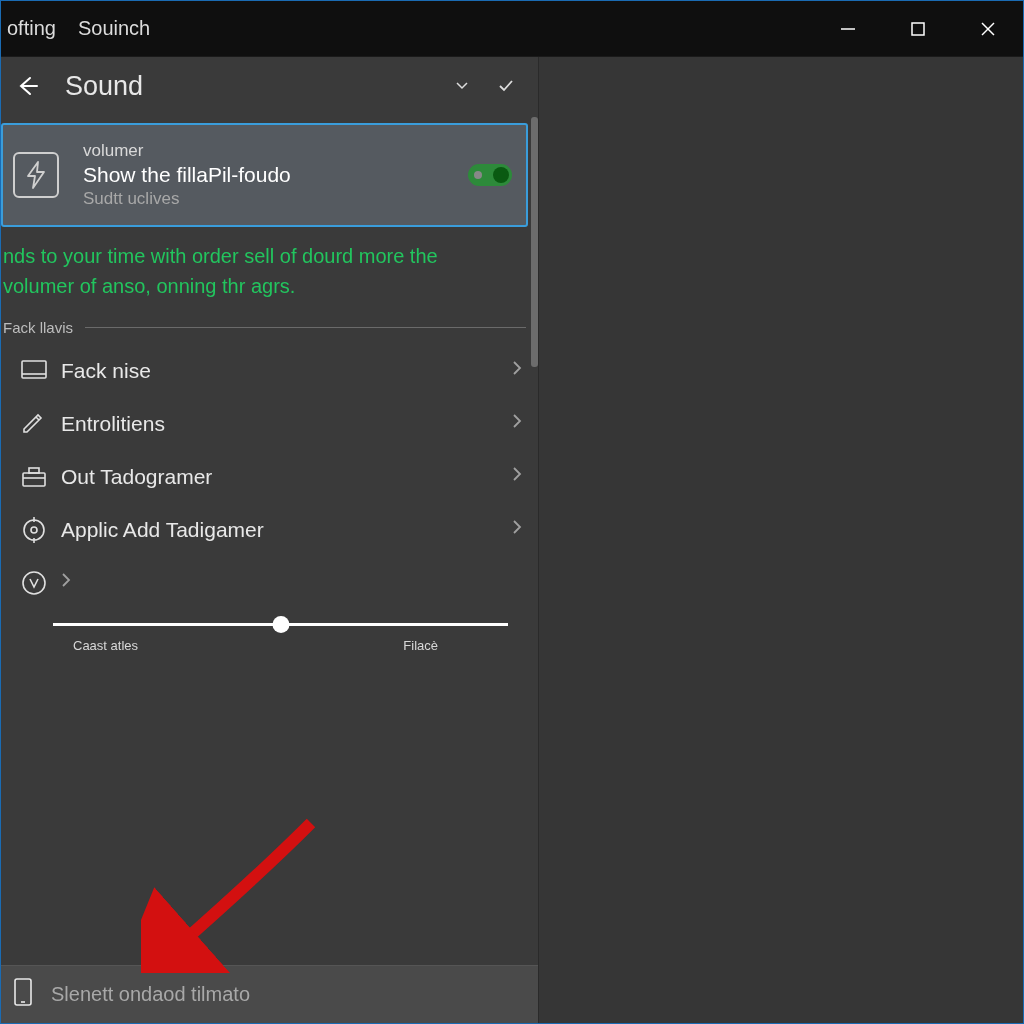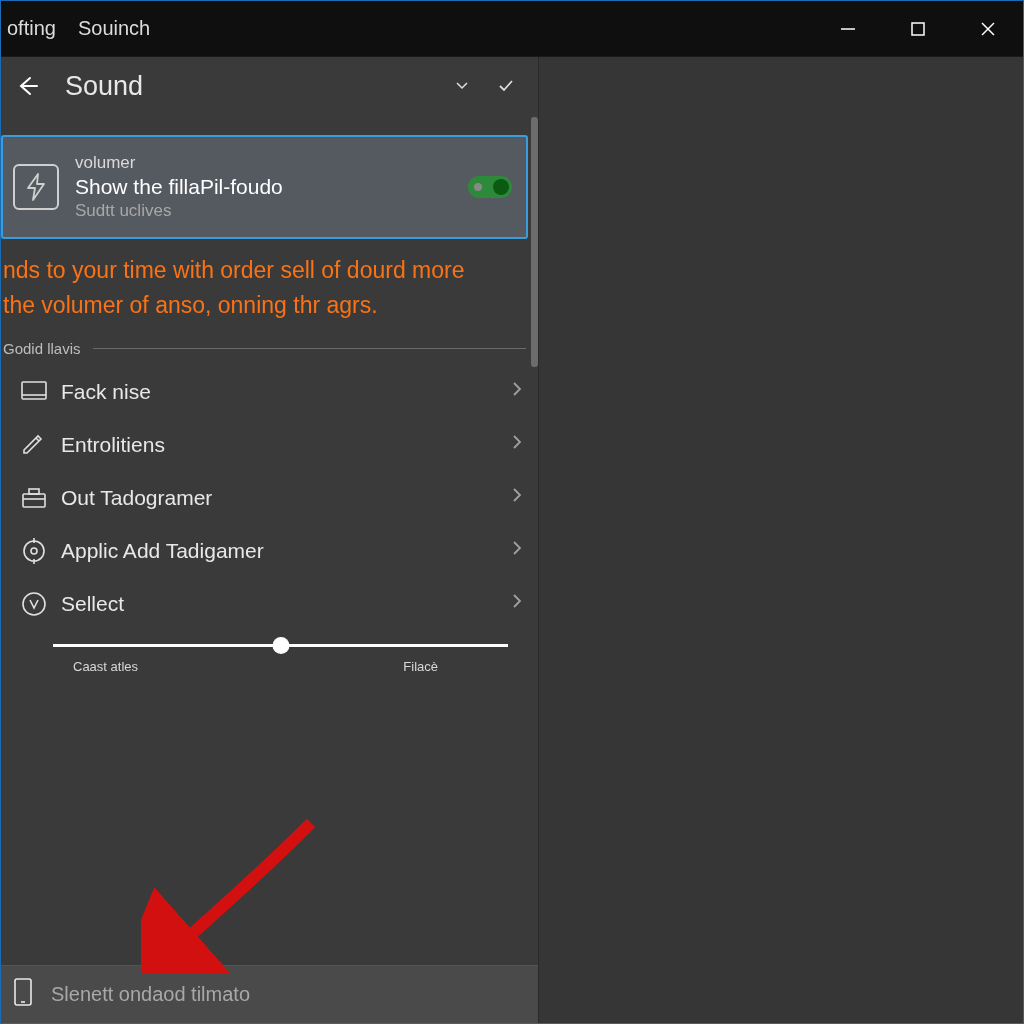--- a/index.html
+++ b/index.html
@@ -87,27 +87,28 @@
     width: 44px;
     display: flex;
     align-items: center;
     justify-content: center;
     font-size: 16px;
     color: #ddd;
   }
 
   
   .card {
-    margin: 20px 10px 10px 0;
+    margin: 8px 10px 10px 0;
     background: #555a60;
     border: 2px solid #3a9ddb;
     border-radius: 3px;
     display: flex;
     align-items: center;
     padding: 16px 14px 16px 10px;
+    gap: 8px;
   }
   .card-icon {
     width: 46px;
     height: 46px;
     border: 2px solid #cfcfcf;
     border-radius: 6px;
     display: flex;
     align-items: center;
     justify-content: center;
     margin-right: 16px;
@@ -141,23 +142,23 @@
     top: 7px;
     width: 8px;
     height: 8px;
     background: #888;
     border-radius: 50%;
   }
 
   
   .desc {
     padding: 4px 40px 14px 2px;
-    font-size: 23px;
+    font-size: 20px;
     line-height: 1.5;
-    color: #f97316;
+    color: #22c55e;
   }
 
   
   .section-hdr {
     display: flex;
     align-items: center;
     gap: 12px;
     padding: 4px 0 8px 2px;
     font-size: 15px;
     color: #bdbdbd;
@@ -321,21 +322,21 @@
         <div class="card-sub">volumer</div>
         <div class="card-label">Show the fillaPil-foudo</div>
         <div class="card-desc">Sudtt uclives</div>
       </div>
       <div class="toggle"></div>
     </div>
 
     <div class="desc">nds to your time with order sell of dourd more the volumer of anso, onning thr agrs.</div>
 
     <div class="section-hdr">
-      <span>Godid llavis</span>
+      <span>Fack llavis</span>
     </div>
 
     <div class="menu-item">
       <div class="menu-icon">
         <svg width="26" height="22" viewBox="0 0 26 22">
             <rect x="1" y="1" width="24" height="17" stroke="#e0e0e0" stroke-width="1.6" fill="none" rx="1"></rect>
             <line x1="1" y1="14" x2="25" y2="14" stroke="#e0e0e0" stroke-width="1.6"></line>
           </svg>
       </div>
       <div class="menu-label">Fack nise</div>
@@ -393,21 +394,20 @@
       </div>
     </div>
 
     <div class="menu-item">
       <div class="menu-icon">
         <svg width="26" height="26" viewBox="0 0 26 26">
             <circle cx="13" cy="13" r="11" stroke="#e0e0e0" stroke-width="1.6" fill="none"></circle>
             <path d="M9 9 L13 17 L17 9" stroke="#e0e0e0" stroke-width="1.6" fill="none"></path>
           </svg>
       </div>
-      <div class="menu-label">Sellect</div>
       <div class="chev">
         <svg width="10" height="16" viewBox="0 0 10 16">
             <path d="M2 2 L8 8 L2 14" stroke="#a0a0a0" stroke-width="1.8" fill="none"></path>
           </svg>
       </div>
     </div>
 
     <div class="slider-wrap">
       <div class="slider-track">
         <div class="slider-thumb"></div>

